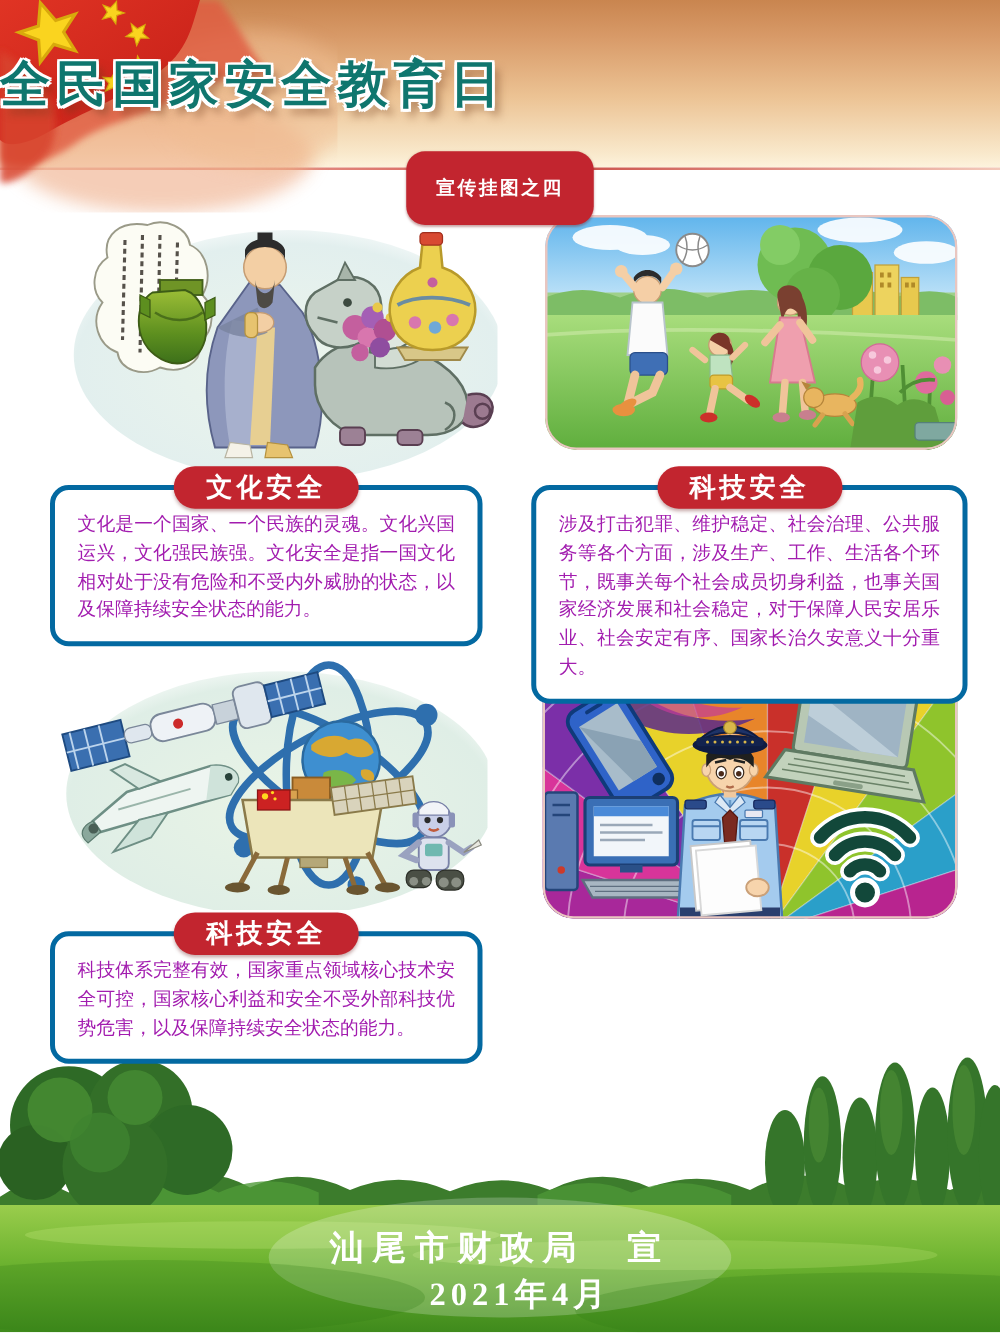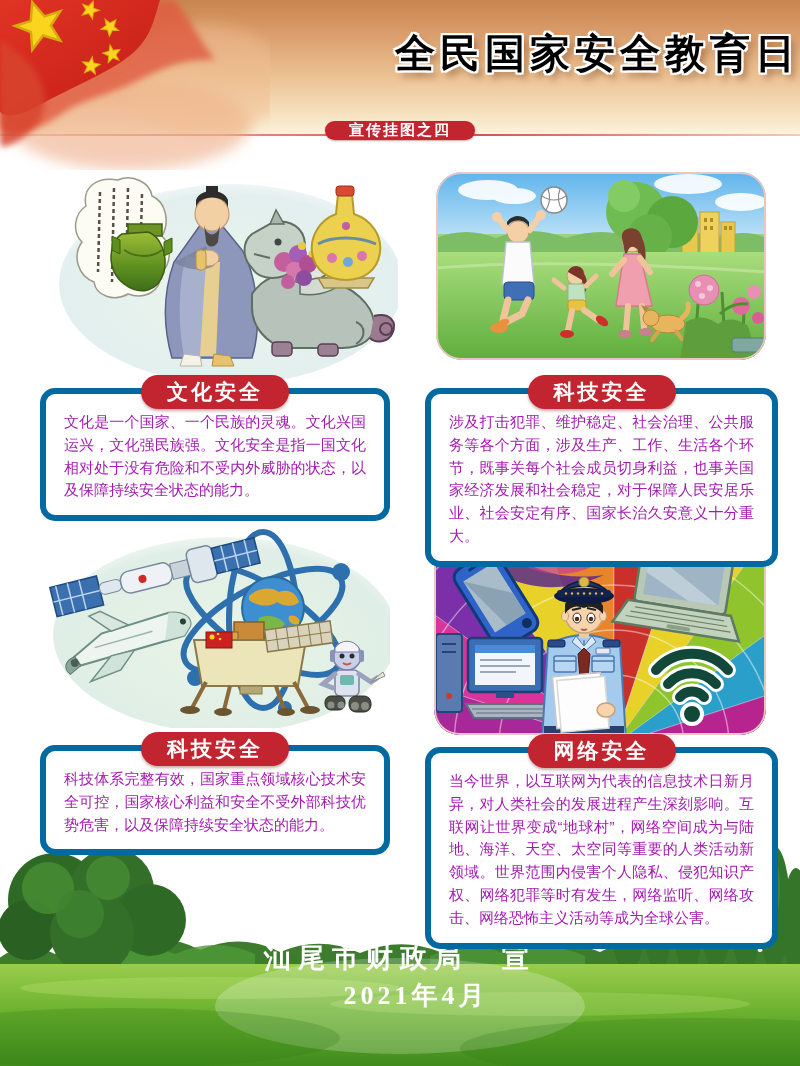--- a/index.html
+++ b/index.html
@@ -4,41 +4,41 @@
 <style>
   html,body{margin:0;padding:0;background:#fff;}
   .poster{position:relative;width:800px;height:1066px;margin:0 auto;background:#fff;overflow:hidden;
           font-family:"Liberation Sans",sans-serif;}
   
   .header{position:absolute;left:0;top:0;width:800px;height:134px;
           background:linear-gradient(180deg,#c9854f 0%,#d89a68 22%,#ecc394 58%,#f9e9cc 92%,#fdf3dd 100%);}
   .header-line{position:absolute;left:0;top:134px;width:800px;height:2px;
           background:linear-gradient(90deg,#f3cabb 0%,#d96a62 45%,#c94a44 55%,#f3cabb 100%);}
   .flag{position:absolute;left:0;top:0;}
-  .page-title{position:absolute;left:0;top:26px;width:800px;text-align:right;
+  .page-title{position:absolute;left:0;top:40px;width:800px;text-align:left;
           font-family:"Liberation Serif",serif;font-weight:bold;font-size:40px;letter-spacing:5px;
-          color:#000000;
+          color:#0f766e;
           text-shadow:-2px -2px 0 #fff,2px -2px 0 #fff,-2px 2px 0 #fff,2px 2px 0 #fff,
                       0 -2px 0 #fff,0 2px 0 #fff,-2px 0 0 #fff,2px 0 0 #fff,
                       5px 6px 7px rgba(110,55,25,.55);}
   .banner-pill{position:absolute;left:50%;top:121px;transform:translateX(-50%);
           background:#c2252f;color:#fff;font-size:15px;font-weight:bold;letter-spacing:2px;
-          padding:0 24px;border-radius:15px;white-space:nowrap;z-index:5;
+          padding:20px 24px;border-radius:15px;white-space:nowrap;z-index:5;
           box-shadow:0 1px 2px rgba(120,30,30,.4);}
   
   .landscape{position:absolute;left:0;top:838px;width:800px;height:228px;z-index:1;}
-  .footer-text{position:absolute;left:0;top:940px;width:800px;text-align:center;z-index:2;
+  .footer-text{position:absolute;left:0;top:980px;width:800px;text-align:center;z-index:2;
           color:#fff;font-family:"Liberation Serif",serif;font-weight:bold;}
   .footer-text .pub{font-size:27px;letter-spacing:7px;}
   .footer-text .date{font-size:26px;letter-spacing:4px;margin-top:2px;padding-left:32px;}
   
   .illo{position:absolute;z-index:3;}
   .rounded-card{border-radius:26px;}
   
-  .sec-box{position:absolute;background:#fff;border:6px solid #0369a1;border-radius:15px;z-index:3;}
+  .sec-box{position:absolute;background:#fff;border:4px solid #0369a1;border-radius:15px;z-index:3;}
   .sec-badge{position:absolute;top:0;left:50%;transform:translate(-50%,-56%);
           background:#c2252f;color:#fff;font-family:"Liberation Serif",serif;font-weight:bold;
           font-size:21px;letter-spacing:3px;padding:3px 26px;border-radius:18px;white-space:nowrap;
           box-shadow:0 2px 3px rgba(100,20,20,.35);}
   .sec-body{padding:17px 18px 13px;font-size:15px;line-height:1.52;color:#a21caf;text-align:justify;}
 </style>
 </head>
 <body>
 
 <div class="poster">
@@ -593,18 +593,14 @@
   <div class="sec-box" style="left:425px;top:388px;width:341px;">
     <div class="sec-badge">科技安全</div>
     <div class="sec-body">涉及打击犯罪、维护稳定、社会治理、公共服务等各个方面，涉及生产、工作、生活各个环节，既事关每个社会成员切身利益，也事关国家经济发展和社会稳定，对于保障人民安居乐业、社会安定有序、国家长治久安意义十分重大。</div>
   </div>
 
   <div class="sec-box" style="left:40px;top:745px;width:338px;">
     <div class="sec-badge">科技安全</div>
     <div class="sec-body">科技体系完整有效，国家重点领域核心技术安全可控，国家核心利益和安全不受外部科技优势危害，以及保障持续安全状态的能力。</div>
   </div>
 
-  <div class="sec-box" style="left:425px;top:747px;width:341px;">
-    <div class="sec-badge">网络安全</div>
-    <div class="sec-body">当今世界，以互联网为代表的信息技术日新月异，对人类社会的发展进程产生深刻影响。互联网让世界变成“地球村”，网络空间成为与陆地、海洋、天空、太空同等重要的人类活动新领域。世界范围内侵害个人隐私、侵犯知识产权、网络犯罪等时有发生，网络监听、网络攻击、网络恐怖主义活动等成为全球公害。</div>
-  </div>
 
 </div>
 
 </body></html>

